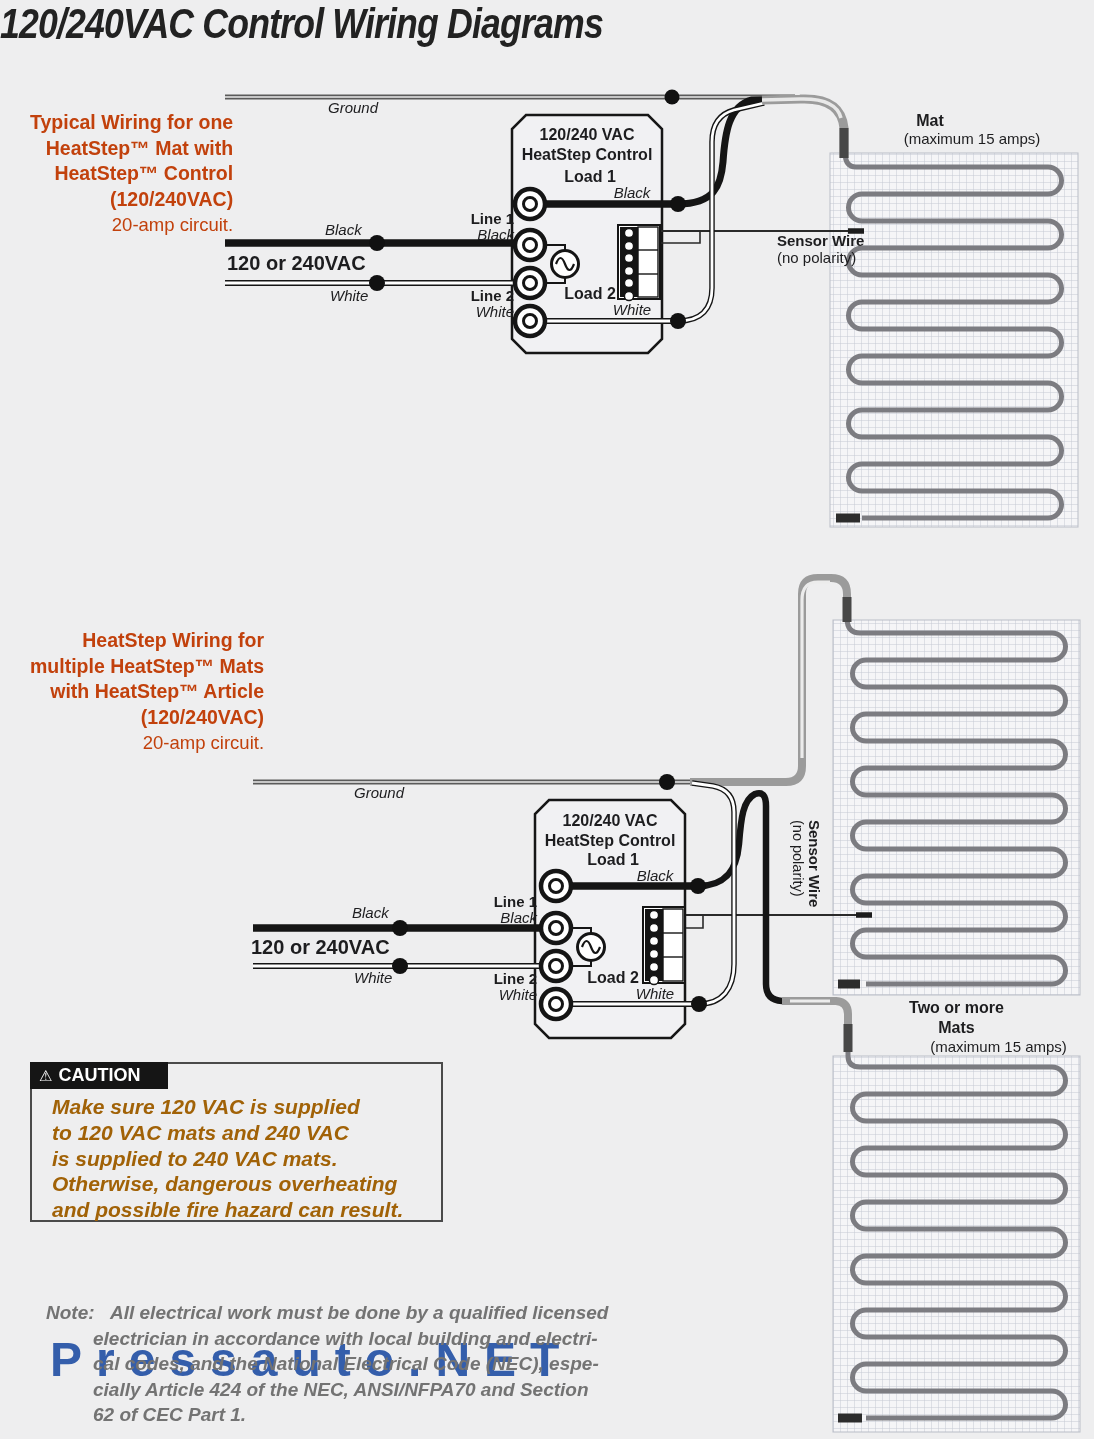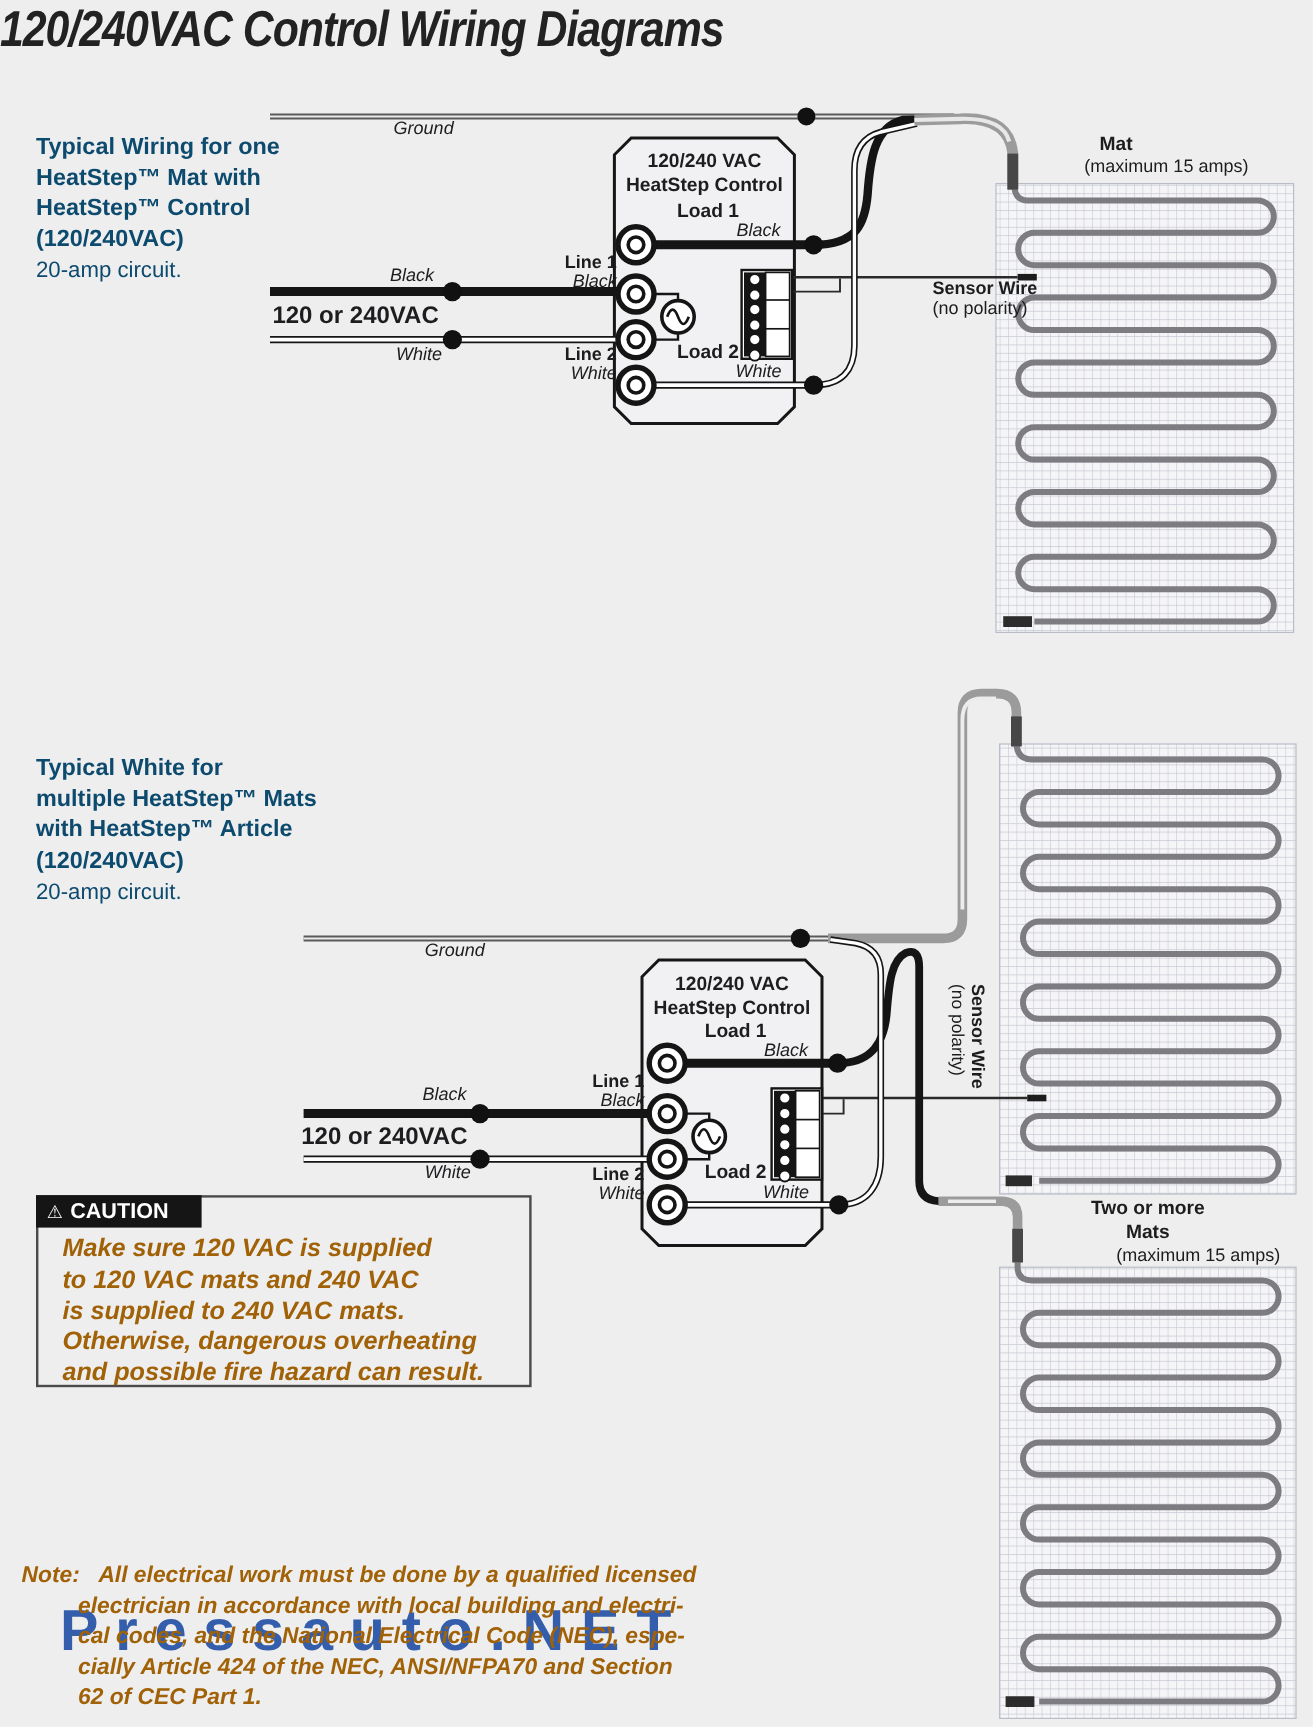--- a/index.html
+++ b/index.html
@@ -9,36 +9,36 @@
   .lbl{position:absolute;z-index:3;white-space:nowrap;line-height:1.1;}
   .b{font-weight:bold;}
   .i{font-style:italic;}
   .s15{font-size:15px;margin-left:42px;}
   .s16{font-size:16px;}
   .s20{font-size:20px;}
   .ctr{text-align:center;}
   .rt{text-align:right;}
   .title{left:30px;top:12px;font-size:42px;font-weight:bold;font-style:italic;
          transform:scaleX(.85);transform-origin:left top;color:#222;letter-spacing:-1px;}
-  .heading{position:absolute;z-index:3;font-size:19.5px;font-weight:bold;line-height:25.5px;color:#0c4a6e;}
+  .heading{position:absolute;z-index:3;font-size:19.5px;font-weight:bold;line-height:25.5px;color:#c2410c;text-align:right;}
   .heading .sub{font-weight:normal;font-size:18.5px;}
   .vert{position:absolute;z-index:3;writing-mode:vertical-rl;line-height:1.15;}
   .vert .v1{font-weight:bold;font-size:15px;}
   .vert .v2{font-size:14.5px;}
   .watermark{position:absolute;left:50px;top:1332px;z-index:2;font-size:48px;font-weight:bold;
              letter-spacing:14px;opacity:.95;}
-  .caution{position:absolute;left:30px;top:996px;width:413px;height:160px;z-index:3;
+  .caution{position:absolute;left:30px;top:1062px;width:413px;height:160px;z-index:3;
            border:2px solid #4a4a4a;box-sizing:border-box;}
   .caution-bar{position:absolute;left:-2px;top:-2px;width:138px;height:27px;background:#151515;
                color:#fff;font-weight:bold;font-size:18px;line-height:27px;padding-left:9px;box-sizing:border-box;}
   .caution-bar .tri{font-size:15px;margin-right:6px;}
   .caution-body{position:absolute;left:20px;top:30px;font-size:21px;font-weight:bold;font-style:italic;
                 line-height:25.8px;color:#a16207;white-space:nowrap;}
-  .note{position:absolute;left:18px;top:1300px;z-index:3;font-size:19px;font-weight:bold;
-        font-style:italic;line-height:25.5px;color:#a16207;}
+  .note{position:absolute;left:46px;top:1300px;z-index:3;font-size:19px;font-weight:bold;
+        font-style:italic;line-height:25.5px;color:#737373;}
   .note-lines{position:absolute;left:47px;top:0;}
   .note-lines .ln{white-space:nowrap;}
   .note-lines .ln0{padding-left:17px;}
 </style>
 </head>
 <body>
 
 <div id="page">
 
   <svg id="wires" width="1094" height="1439" viewBox="0 0 1094 1439">
@@ -236,21 +236,21 @@
   <div class="lbl b s16 ctr" style="left:515px;top:168px;width:150px;">Load 1</div>
   <div class="lbl i s15 ctr" style="left:515px;top:185px;width:150px;">Black</div>
   <div class="lbl b s16 ctr" style="left:515px;top:285px;width:150px;">Load 2</div>
   <div class="lbl i s15 ctr" style="left:515px;top:302px;width:150px;">White</div>
   <div class="lbl b s15" style="left:735px;top:233px;">Sensor Wire</div>
   <div class="lbl s15" style="left:735px;top:250px;">(no polarity)</div>
   <div class="lbl b s16 ctr" style="left:806px;top:112px;width:248px;">Mat</div>
   <div class="lbl s15 ctr" style="left:806px;top:131px;width:248px;">(maximum 15 amps)</div>
 
   <div class="heading" style="left:30px;top:628px;">
-    <div>Typical White for</div>
+    <div>HeatStep Wiring for</div>
     <div>multiple HeatStep™ Mats</div>
     <div>with HeatStep™ Article</div>
     <div>(120/240VAC)</div>
     <div class="sub">20-amp circuit.</div>
   </div>
 
   <div class="lbl i s15" style="left:312px;top:785px;">Ground</div>
   <div class="lbl i s15" style="left:310px;top:905px;">Black</div>
   <div class="lbl b s20" style="left:251px;top:936px;">120 or 240VAC</div>
   <div class="lbl i s15" style="left:312px;top:970px;">White</div>

